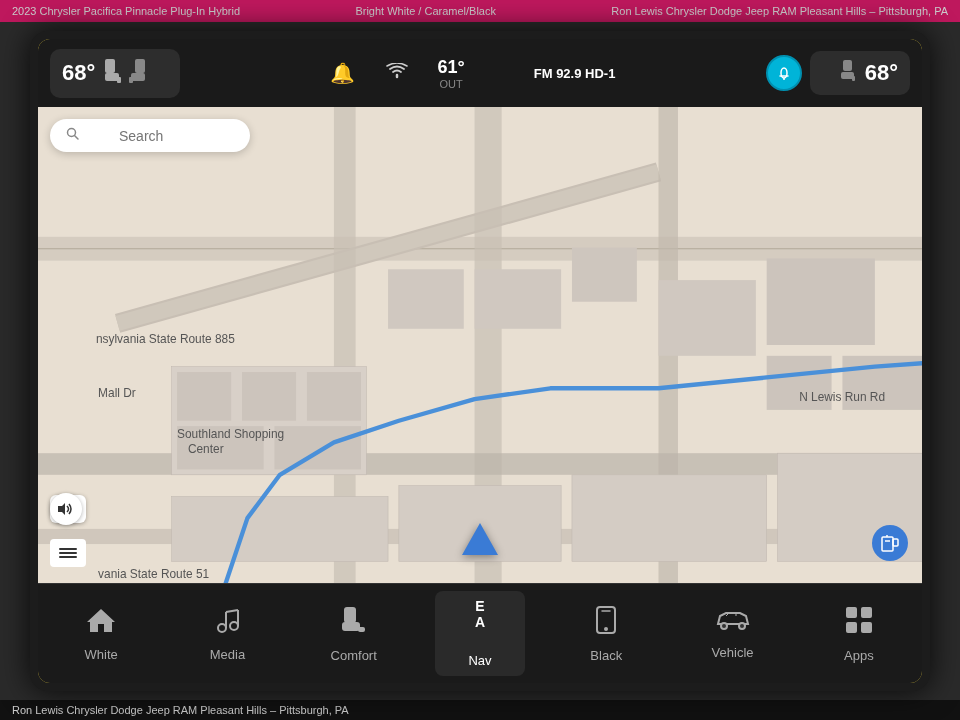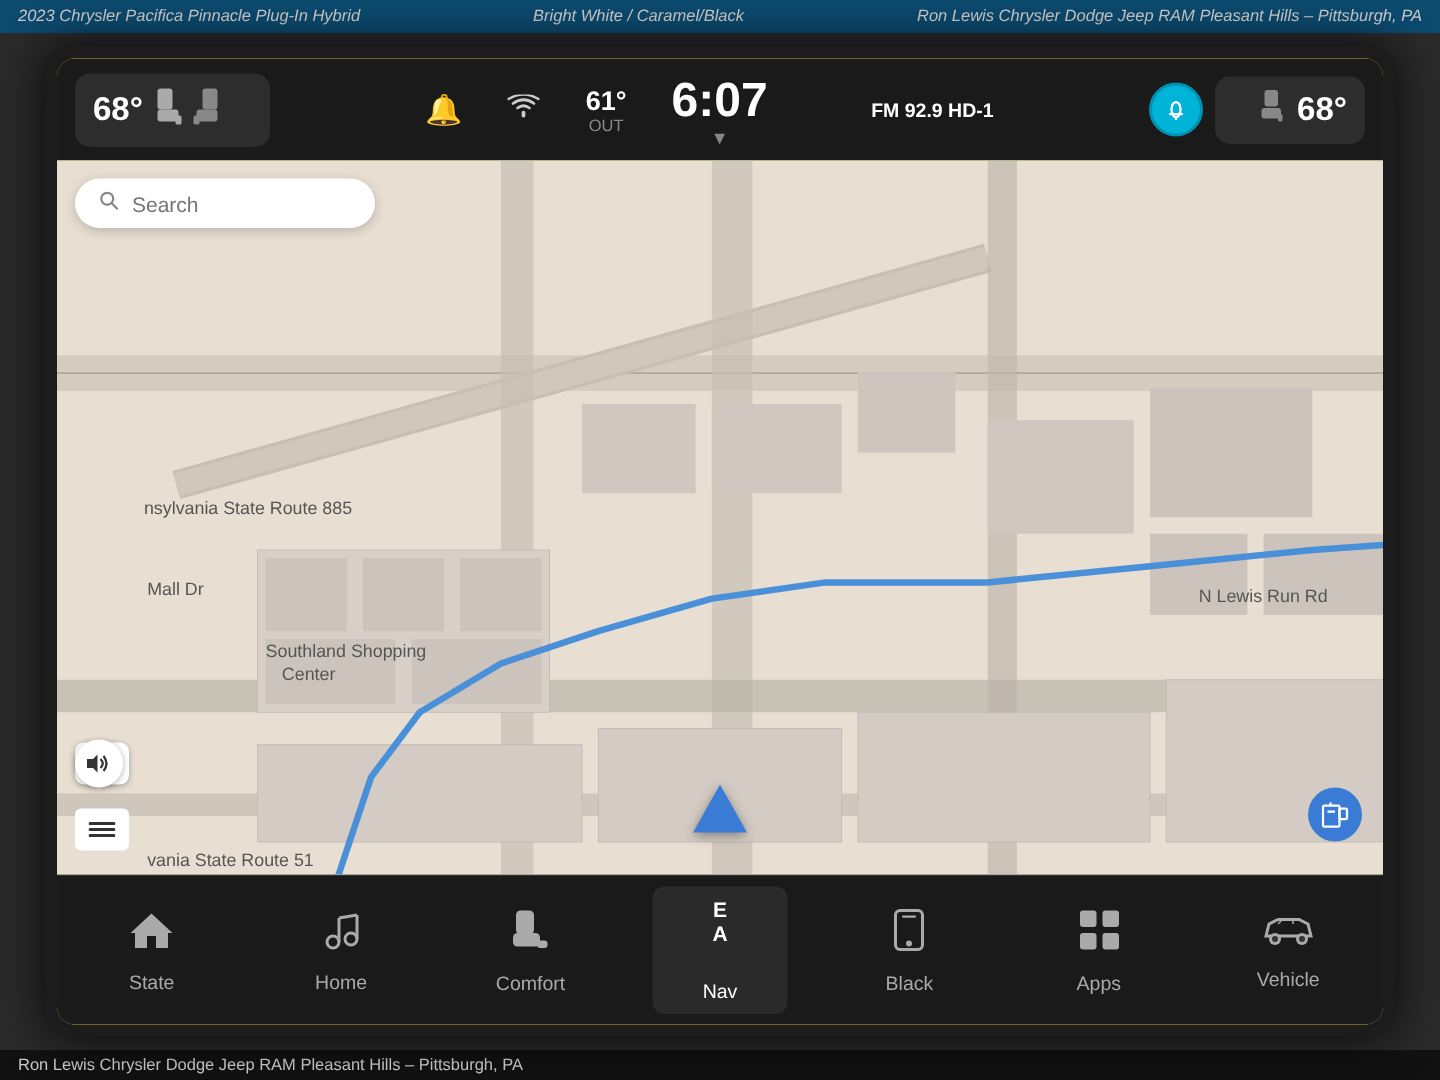--- a/index.html
+++ b/index.html
@@ -7,29 +7,28 @@
       width: 960px;
       height: 720px;
       overflow: hidden;
       background: #1a1a1a;
       font-family: Arial, sans-serif;
       position: relative;
     }
 
     
     .top-bar {
-      background: #0c4a6e;
+      background: #be185d;
       color: #ccc;
       font-size: 11px;
       padding: 4px 12px;
       display: flex;
       justify-content: space-between;
       align-items: center;
       height: 22px;
-      font-style: italic;
     }
 
     
     .infotainment-wrapper {
       position: relative;
       width: 960px;
       height: 698px;
       background: #2a2a2a;
       display: flex;
       flex-direction: column;
@@ -197,20 +196,21 @@
       box-shadow: 0 2px 8px rgba(0,0,0,0.2);
     }
 
     .search-bar input {
       border: none;
       outline: none;
       font-size: 14px;
       color: #333;
       background: transparent;
       width: 100%;
+      margin-left: 31px;
     }
 
     
     .map-control-3d {
       position: absolute;
       left: 12px;
       bottom: 60px;
       background: white;
       border-radius: 6px;
       width: 36px;
@@ -402,24 +402,20 @@
                 <path d="M4 6 Q11 1 18 6" stroke="#ccc" stroke-width="1.8" fill="none" stroke-linecap="round"></path>
                 <path d="M1 3 Q11 -3 21 3" stroke="#ccc" stroke-width="1.5" fill="none" stroke-linecap="round"></path>
               </svg>
             </span>
 
             <div class="outside-temp">
               <div class="degrees">61°</div>
               <div class="label">OUT</div>
             </div>
 
-            <div class="clock">
-              <span>6:07</span>
-              <span class="clock-arrow">▼</span>
-            </div>
 
             <div class="radio-info">
               <div class="radio-band">FM 92.9 HD-1</div>
             </div>
           </div>
 
           <div class="alexa-btn">
             <svg width="18" height="18" viewBox="0 0 18 18">
               <circle cx="9" cy="9" r="8" fill="#00b4d8"></circle>
               <ellipse cx="9" cy="9" rx="3" ry="5" fill="none" stroke="white" stroke-width="1.5"></ellipse>
@@ -542,34 +538,34 @@
         </div>
 
         <div class="bottom-nav">
 
           <div class="nav-item">
             <span class="nav-icon">
               <svg width="32" height="28" viewBox="0 0 32 28">
                 <polygon points="16,3 2,16 5,16 5,26 13,26 13,18 19,18 19,26 27,26 27,16 30,16" fill="#aaa"></polygon>
               </svg>
             </span>
-            <span class="nav-label">State</span>
+            <span class="nav-label">White</span>
           </div>
 
           <div class="nav-item">
             <span class="nav-icon">
               <svg width="28" height="28" viewBox="0 0 28 28">
                 <circle cx="9" cy="22" r="4" fill="none" stroke="#aaa" stroke-width="2"></circle>
                 <circle cx="21" cy="20" r="4" fill="none" stroke="#aaa" stroke-width="2"></circle>
                 <line x1="13" y1="22" x2="13" y2="6" stroke="#aaa" stroke-width="2"></line>
                 <line x1="25" y1="20" x2="25" y2="4" stroke="#aaa" stroke-width="2"></line>
                 <line x1="13" y1="6" x2="25" y2="4" stroke="#aaa" stroke-width="2"></line>
               </svg>
             </span>
-            <span class="nav-label">Home</span>
+            <span class="nav-label">Media</span>
           </div>
 
           <div class="nav-item">
             <span class="nav-icon">
               <svg width="32" height="30" viewBox="0 0 32 30">
 
                 <rect x="6" y="2" width="12" height="16" rx="3" fill="#aaa"></rect>
 
                 <rect x="4" y="17" width="18" height="9" rx="3" fill="#aaa"></rect>
 
@@ -591,49 +587,49 @@
 
           <div class="nav-item">
             <span class="nav-icon">
               <svg width="26" height="30" viewBox="0 0 26 30">
                 <rect x="4" y="2" width="18" height="26" rx="3" fill="none" stroke="#aaa" stroke-width="2"></rect>
                 <line x1="9" y1="6" x2="17" y2="6" stroke="#aaa" stroke-width="1.5" stroke-linecap="round"></line>
                 <circle cx="13" cy="24" r="2" fill="#aaa"></circle>
               </svg>
             </span>
             <span class="nav-label">Black</span>
-          </div>
-
-          <div class="nav-item">
-            <span class="nav-icon">
-              <svg width="30" height="30" viewBox="0 0 30 30">
-                <rect x="2" y="2" width="11" height="11" rx="2" fill="#aaa"></rect>
-                <rect x="17" y="2" width="11" height="11" rx="2" fill="#aaa"></rect>
-                <rect x="2" y="17" width="11" height="11" rx="2" fill="#aaa"></rect>
-                <rect x="17" y="17" width="11" height="11" rx="2" fill="#aaa"></rect>
-              </svg>
-            </span>
-            <span class="nav-label">Apps</span>
           </div>
 
           <div class="nav-item">
             <span class="nav-icon">
               <svg width="38" height="24" viewBox="0 0 38 24">
                 <path d="M4,16 L6,8 L12,5 L26,5 L32,8 L34,16 Z" fill="none" stroke="#aaa" stroke-width="2"></path>
                 <circle cx="10" cy="18" r="4" fill="#aaa"></circle>
                 <circle cx="10" cy="18" r="2" fill="#333"></circle>
                 <circle cx="28" cy="18" r="4" fill="#aaa"></circle>
                 <circle cx="28" cy="18" r="2" fill="#333"></circle>
                 <path d="M12,8 L15,5" stroke="#aaa" stroke-width="1"></path>
                 <path d="M22,8 L22,5" stroke="#aaa" stroke-width="1"></path>
               </svg>
             </span>
             <span class="nav-label">Vehicle</span>
           </div>
 
+          <div class="nav-item">
+            <span class="nav-icon">
+              <svg width="30" height="30" viewBox="0 0 30 30">
+                <rect x="2" y="2" width="11" height="11" rx="2" fill="#aaa"></rect>
+                <rect x="17" y="2" width="11" height="11" rx="2" fill="#aaa"></rect>
+                <rect x="2" y="17" width="11" height="11" rx="2" fill="#aaa"></rect>
+                <rect x="17" y="17" width="11" height="11" rx="2" fill="#aaa"></rect>
+              </svg>
+            </span>
+            <span class="nav-label">Apps</span>
+          </div>
+
         </div>
       </div>
     </div>
   </div>
 
   <div class="bottom-bar">
     <span>Ron Lewis Chrysler Dodge Jeep RAM Pleasant Hills – Pittsburgh, PA</span>
   </div>
 
 </div>

